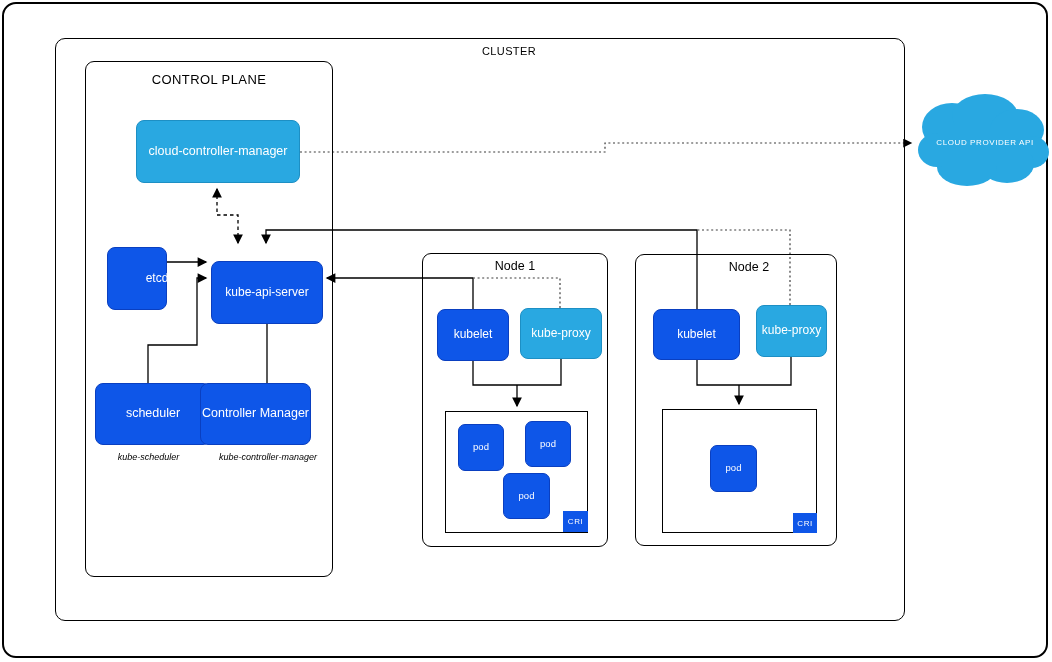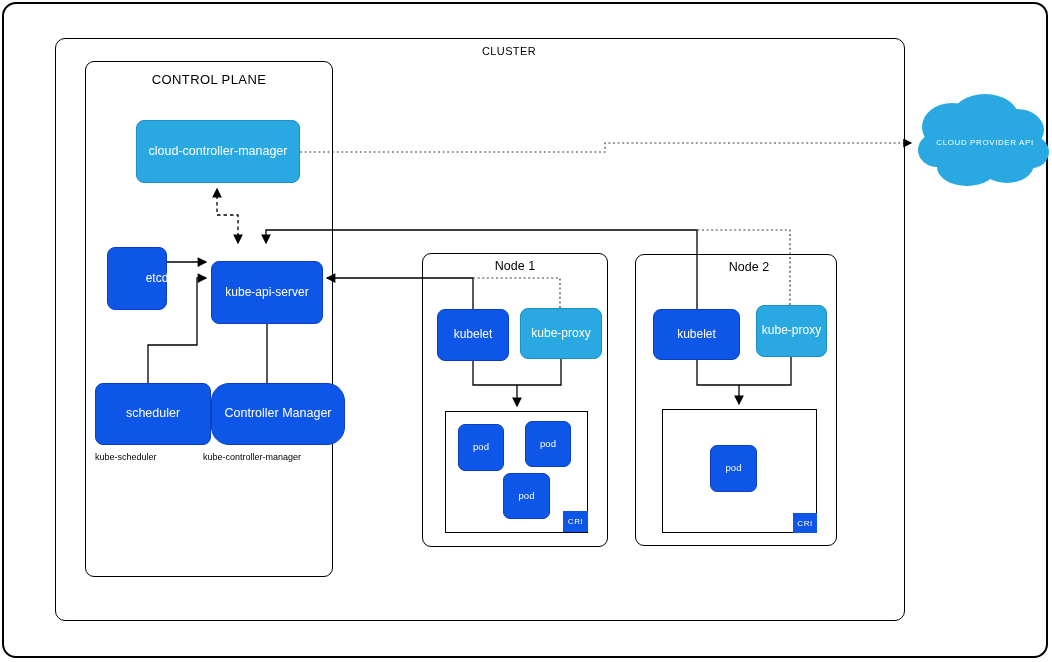--- a/index.html
+++ b/index.html
@@ -16,21 +16,21 @@
     display:flex; align-items:center; justify-content:center;
     font-size:12px; text-align:left; line-height:1.1;
   }
   .blue  { background:#0E56E8; border:1px solid #0a3fc0; }
   .lblue { background:#29A8E1; border:1px solid #1d8fc4; }
   .plain { position:absolute; box-sizing:border-box; border:1px solid #000; background:transparent; }
   .pod   { border-radius:7px; font-size:9.5px; }
   .cri   { position:absolute; box-sizing:border-box; background:#0E56E8; color:#fff;
            display:flex; align-items:center; justify-content:center;
            font-size:8px; letter-spacing:0.5px; }
-  .caption { position:absolute; font-size:9px; color:#000; }
+  .caption { position:absolute; text-align:center; font-size:9px; color:#000;font-style:italic; }
   #svg-layer { position:absolute; left:0; top:0; z-index:1; pointer-events:none; }
   .overlay { z-index:2; }
   #cloud-label {
     position:absolute; z-index:2; color:#fff; font-size:8px; letter-spacing:0.6px;
     text-align:center;
   }
   #footer-note { position:absolute; left:0; top:643px; width:1052px; text-align:center;
     font-size:11px; color:#000; z-index:2; }
 </style>
 </head>
@@ -83,21 +83,21 @@
 
   <div class="box lblue overlay" style="left:136px; top:120px; width:164px; height:63px; font-size:12.5px;">cloud-controller-manager</div>
 
   <div class="box blue overlay" style="left:107px; top:247px; width:60px; height:63px;padding-left:40px;">etcd</div>
 
   <div class="box blue overlay" style="left:211px; top:247px; width:112px; height:63px;margin-top:14px;">kube-api-server</div>
 
   <div class="box blue overlay" style="left:95px; top:383px; width:116px; height:62px; font-size:12.5px;">scheduler</div>
   <div class="caption overlay" style="left:95px; top:452px; width:107px;">kube-scheduler</div>
 
-  <div class="box blue overlay" style="left:211px; top:383px; width:134px; height:62px; font-size:12.5px;border-radius:18px;">Controller Manager</div>
+  <div class="box blue overlay" style="left:200px; top:383px; width:111px; height:62px; font-size:12.5px;">Controller Manager</div>
   <div class="caption overlay" style="left:203px; top:452px; width:130px;">kube-controller-manager</div>
 
   <div class="frame overlay" style="left:422px; top:253px; width:186px; height:294px;"></div>
   <div class="flabel overlay" style="left:422px; top:259px; width:186px; font-size:12.5px;">Node 1</div>
 
   <div class="box blue overlay" style="left:437px; top:309px; width:72px; height:52px;">kubelet</div>
   <div class="box lblue overlay" style="left:520px; top:308px; width:82px; height:51px;">kube-proxy</div>
 
   <div class="plain overlay" style="left:445px; top:411px; width:143px; height:122px;"></div>
   <div class="box blue pod overlay" style="left:458px; top:424px; width:46px; height:47px;">pod</div>

